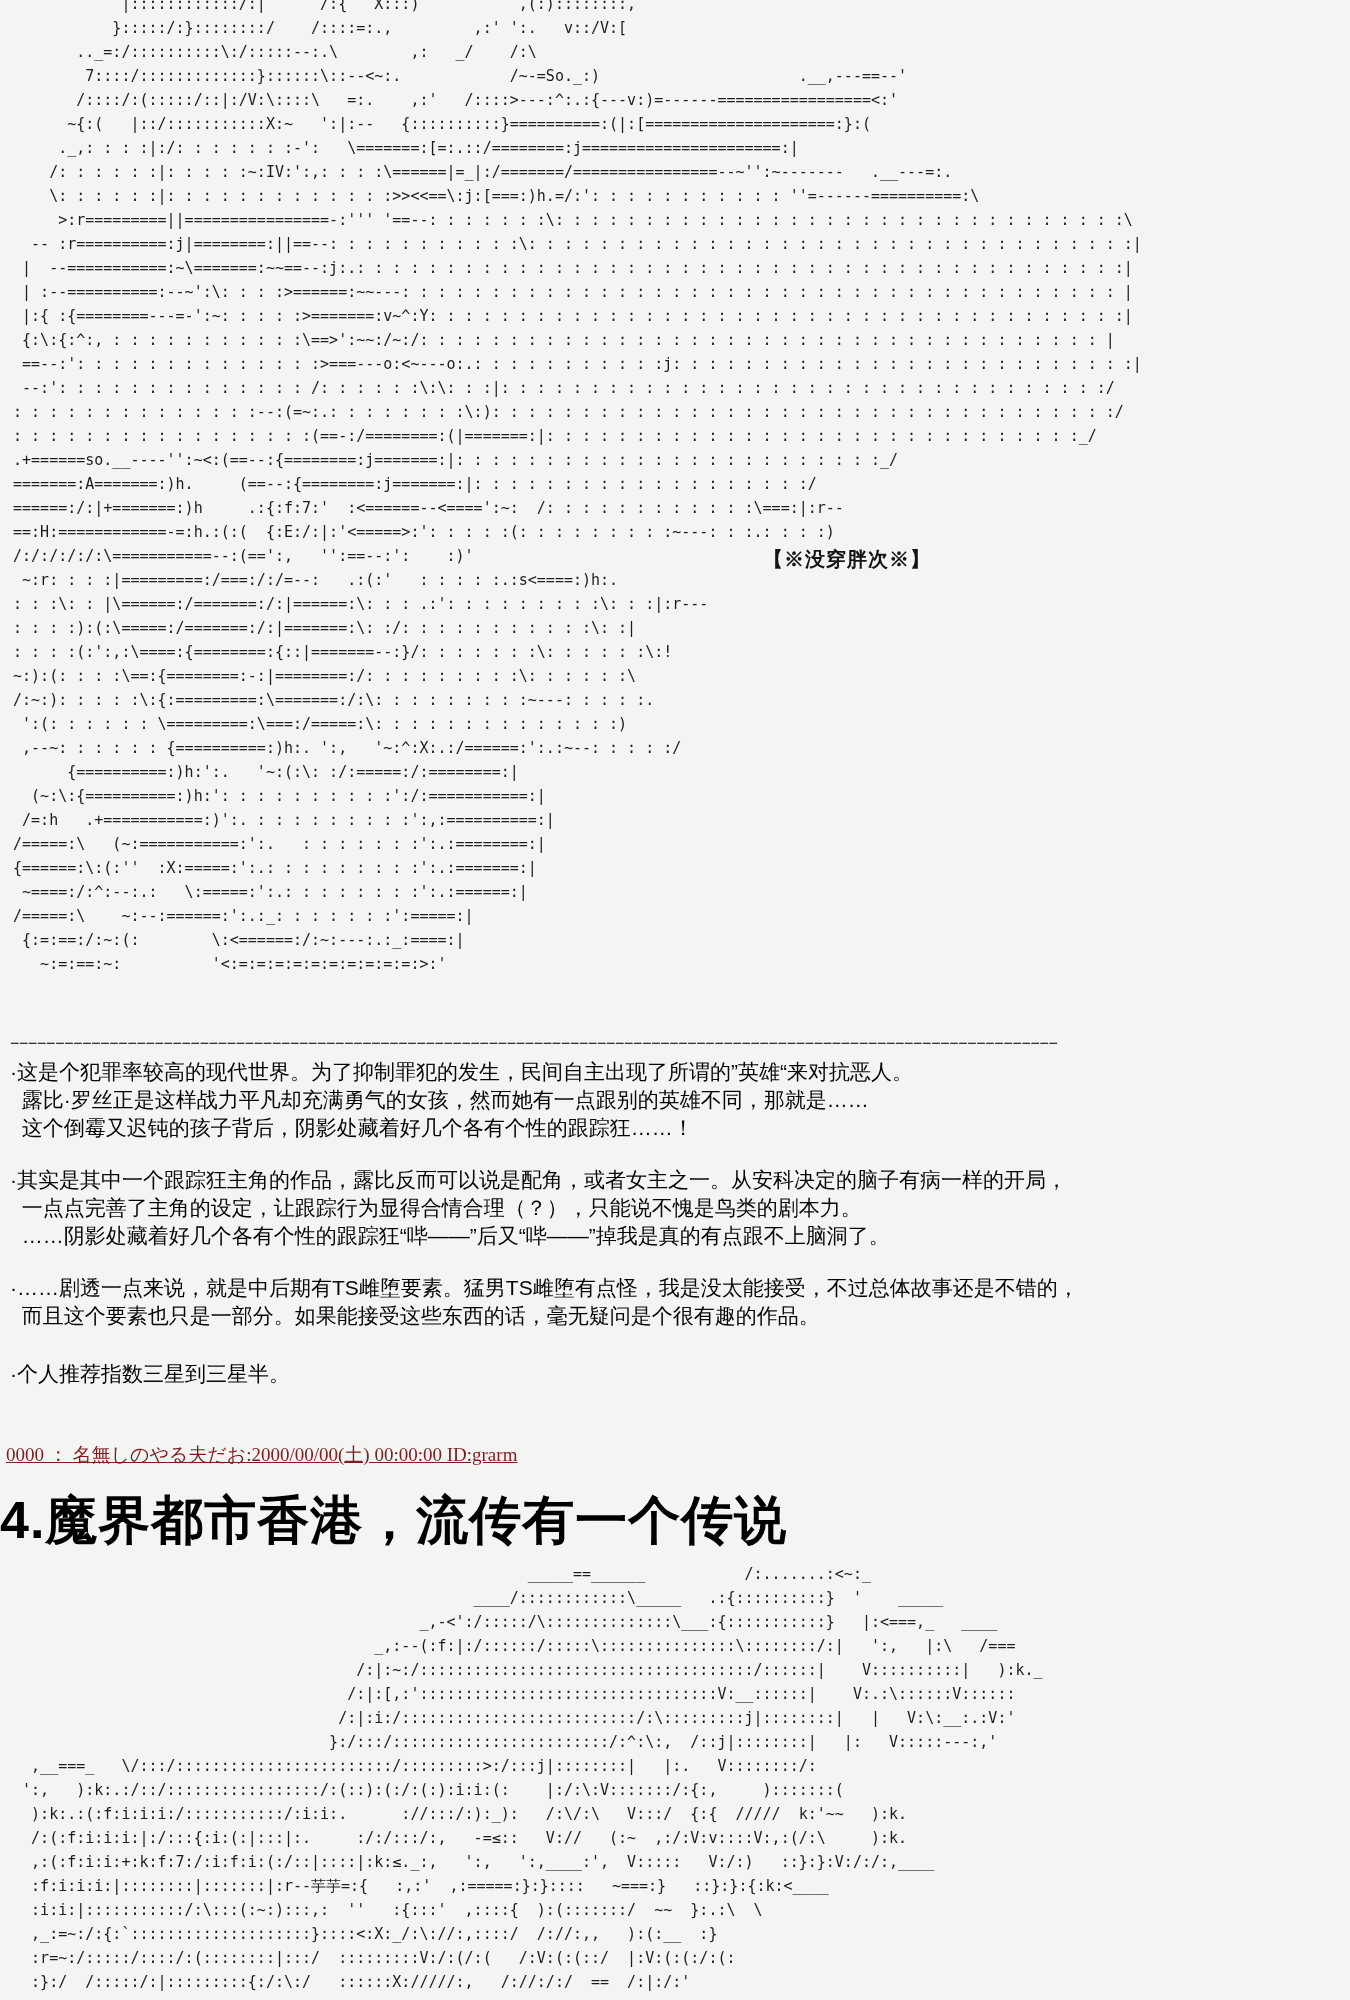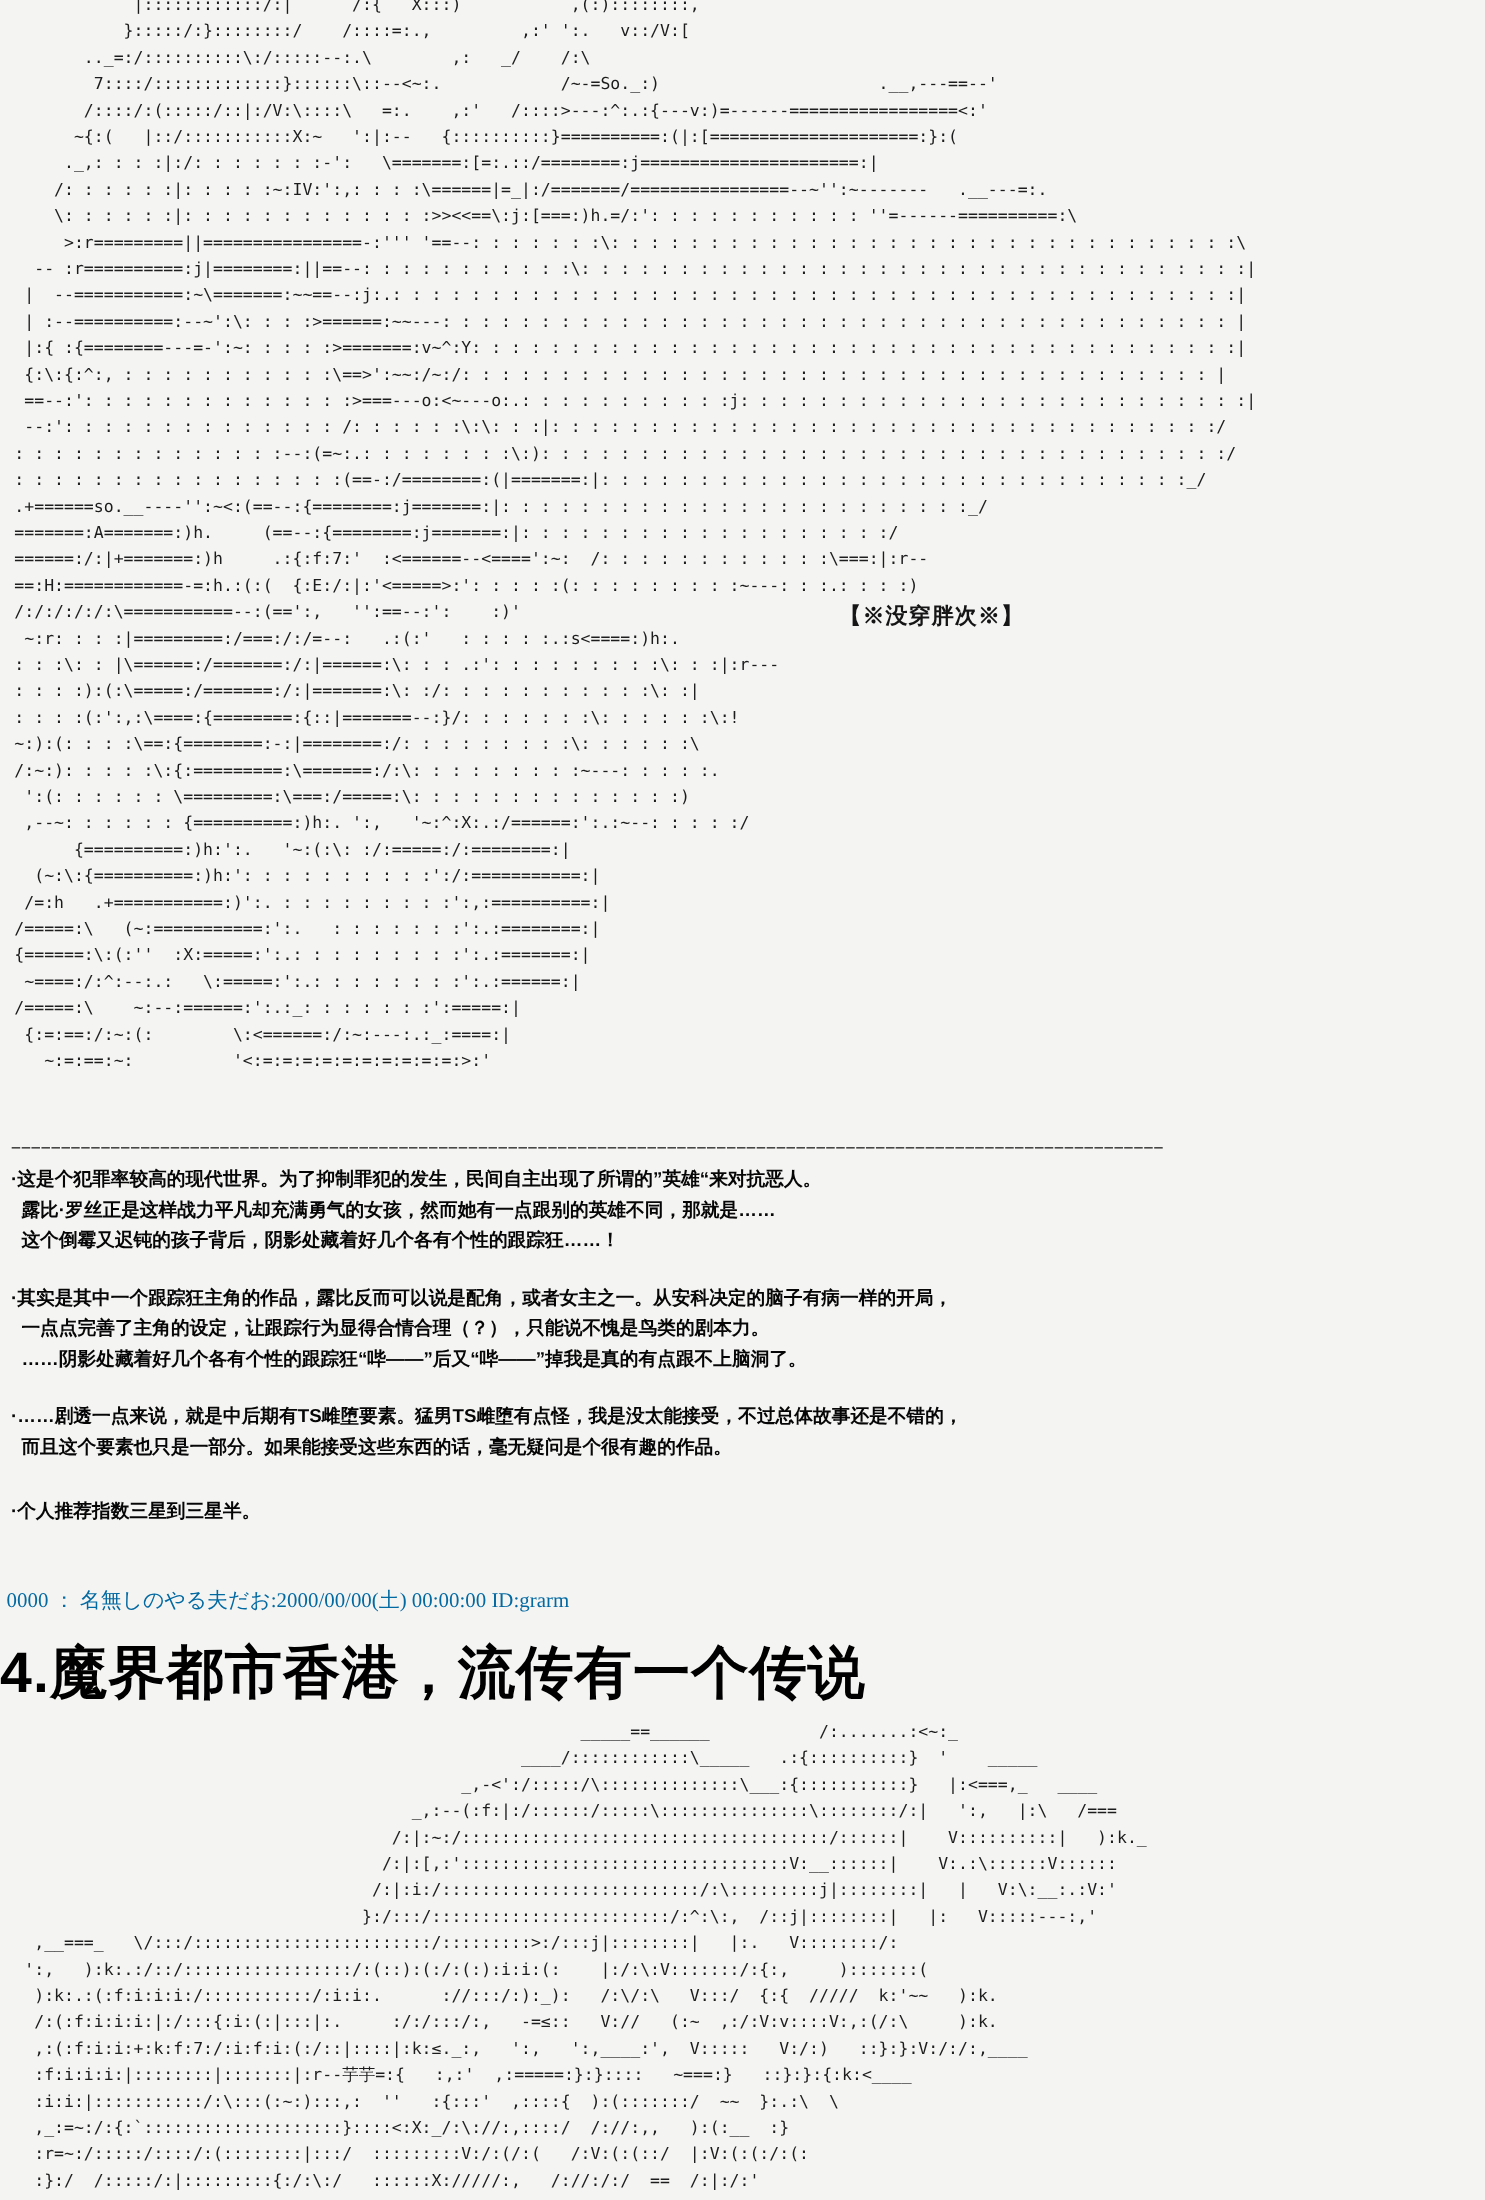--- a/index.html
+++ b/index.html
@@ -18,33 +18,33 @@
     font-size:20px;font-weight:700;color:#151515;
     font-family:"Liberation Sans",sans-serif;letter-spacing:1px;text-align:right;
   }
   .divider{
     position:absolute;top:1034px;left:10px;width:1330px;
     font-family:"DejaVu Sans Mono",monospace;font-size:15px;line-height:18px;
     white-space:pre;color:#2a2a2a;overflow:hidden;
   }
   .para{
     position:absolute;left:10px;width:1336px;
-    font-size:17px;line-height:28px;
+    font-size:21px;line-height:28px;
     white-space:pre-wrap;color:#060606;
     font-family:"Liberation Sans",sans-serif;
-    font-weight:bold;
   }
   #para1{top:1058px;}
   #para2{top:1166px;}
   #para3{top:1274px;}
   #para4{top:1360px;}
   .post-header{
     position:absolute;top:1442px;left:6px;
-    font-size:19px;color:#0369a1;
+    font-size:19px;color:#7f1d1d;
     font-family:"Liberation Serif",serif;
+    text-decoration:underline;
   }
   .section-heading{
     position:absolute;top:1486px;left:0px;margin:0;
     font-size:52px;font-weight:700;letter-spacing:1px;color:#000;
     font-family:"Liberation Sans",sans-serif;white-space:nowrap;
   }
 </style>
 </head>
 <body>
 

